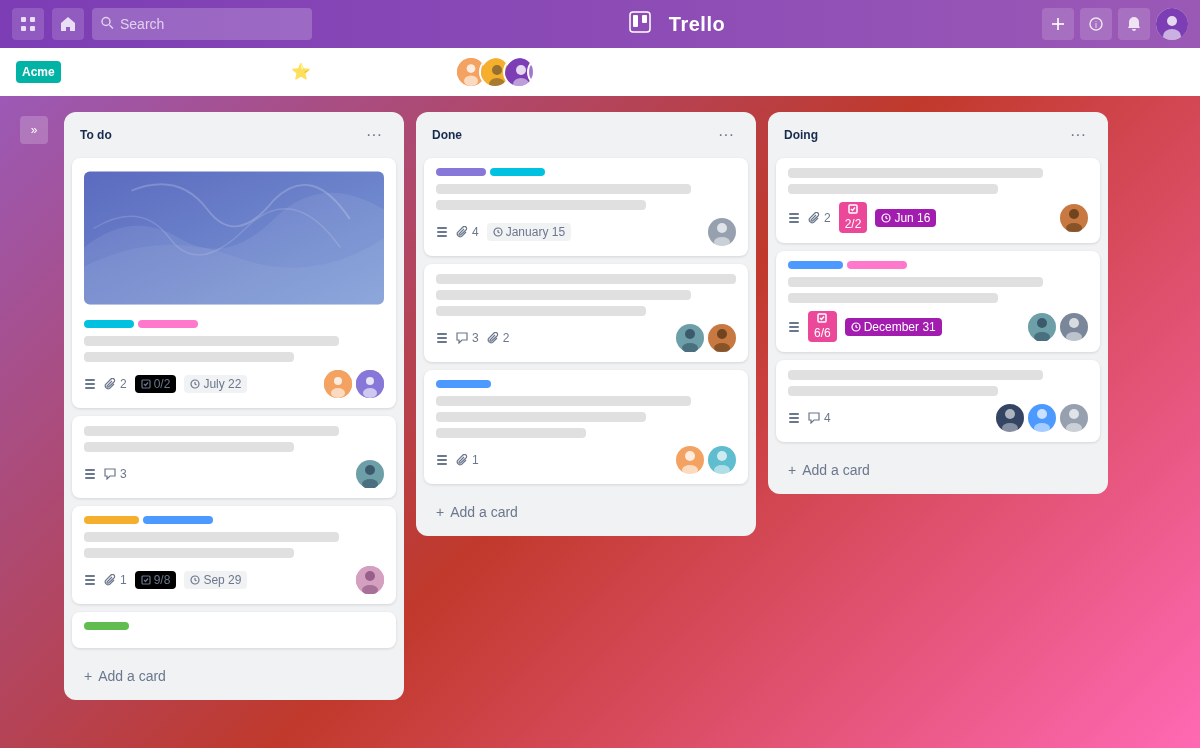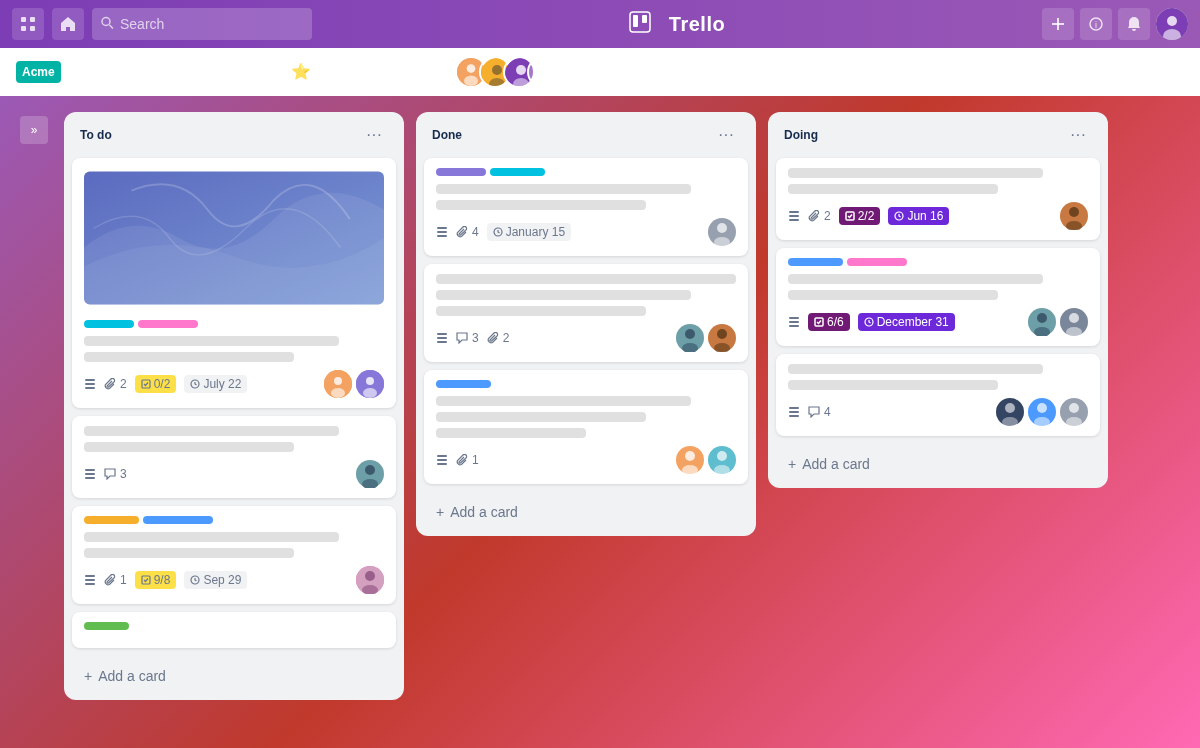--- a/index.html
+++ b/index.html
@@ -308,39 +308,40 @@
     
     .checklist-badge {
       display: flex;
       align-items: center;
       gap: 3px;
       font-size: 12px;
       padding: 2px 6px;
       border-radius: 4px;
     }
     .checklist-done {
-      background: #701a75;
-      color: white;
+      background: #ec4899;
+      color: white;
+      flex-direction: column;
     }
     .checklist-pending {
-      background: #fde047;
+      background: #000000;
       color: #6b778c;
     }
     .date-badge {
       display: flex;
       align-items: center;
       gap: 3px;
       font-size: 12px;
       padding: 2px 6px;
       border-radius: 4px;
       background: #f1f2f4;
       color: #6b778c;
     }
     .date-badge.done {
-      background: #6d28d9;
+      background: #a21caf;
       color: white;
     }
 
     
     .av-orange { background: #f4a261; }
     .av-purple { background: #8777d9; }
     .av-pink { background: #ff78cb; }
 
     .avatar-circle {
       width: 28px; height: 28px;

